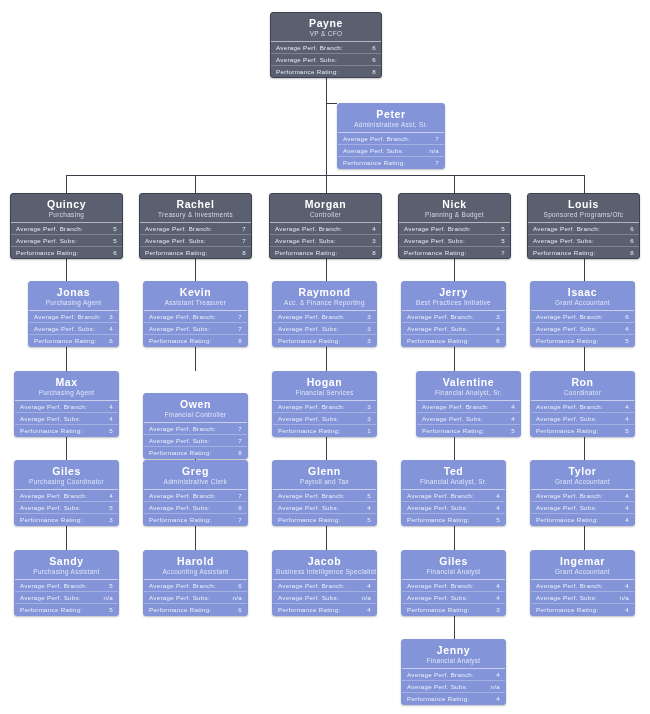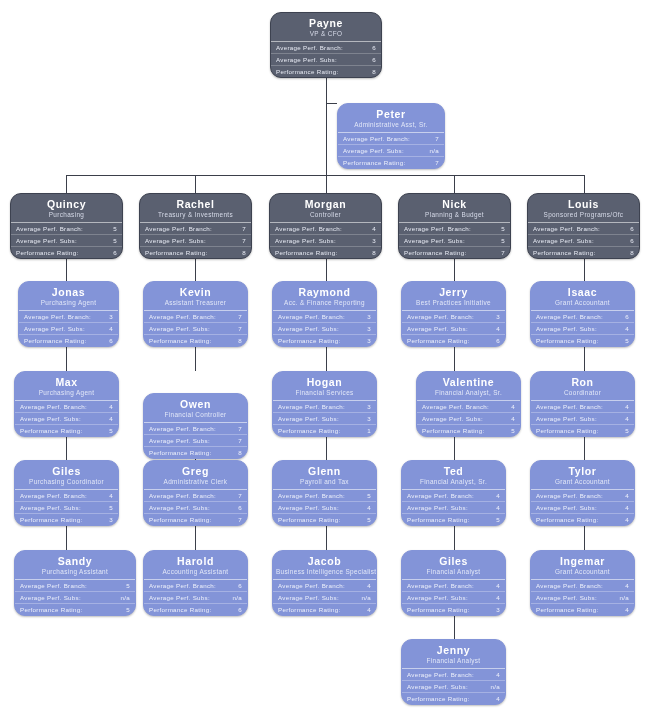--- a/index.html
+++ b/index.html
@@ -11,21 +11,21 @@
   #chart-root {
     position: relative;
     width: 650px;
     height: 714px;
     overflow: hidden;
     background: #ffffff;
   }
   .node {
     position: absolute;
     width: 117px;
-    border-radius: 11px;
+    border-radius: 3px;
     box-sizing: border-box;
     overflow: hidden;
     box-shadow: 0 1px 2px rgba(0,0,0,0.25);
   }
   .node.dark {
     background: #5a6070;
     border: 1px solid #3d4250;
   }
   .node.light {
     background: #8394d8;
@@ -234,21 +234,21 @@
         <div class="node-row">
           <span class="row-label">Average Perf. Subs:</span>
           <span class="row-value">6</span>
         </div>
         <div class="node-row">
           <span class="row-label">Performance Rating:</span>
           <span class="row-value">8</span>
         </div>
       </div>
     </div>
-    <div class="node light" style="left: 18px; top: 281px; width: 101px;">
+    <div class="node light" style="left: 28px; top: 281px; width: 91px;">
       <div class="node-name">Jonas</div>
       <div class="node-title">Purchasing Agent</div>
       <div class="node-rows">
         <div class="node-row">
           <span class="row-label">Average Perf. Branch:</span>
           <span class="row-value">3</span>
         </div>
         <div class="node-row">
           <span class="row-label">Average Perf. Subs:</span>
           <span class="row-value">4</span>
@@ -504,21 +504,21 @@
         <div class="node-row">
           <span class="row-label">Average Perf. Subs:</span>
           <span class="row-value">4</span>
         </div>
         <div class="node-row">
           <span class="row-label">Performance Rating:</span>
           <span class="row-value">4</span>
         </div>
       </div>
     </div>
-    <div class="node light" style="left: 14px; top: 550px; width: 122px;">
+    <div class="node light" style="left: 14px; top: 550px; width: 105px;">
       <div class="node-name">Sandy</div>
       <div class="node-title">Purchasing Assistant</div>
       <div class="node-rows">
         <div class="node-row">
           <span class="row-label">Average Perf. Branch:</span>
           <span class="row-value">5</span>
         </div>
         <div class="node-row">
           <span class="row-label">Average Perf. Subs:</span>
           <span class="row-value">n/a</span>

